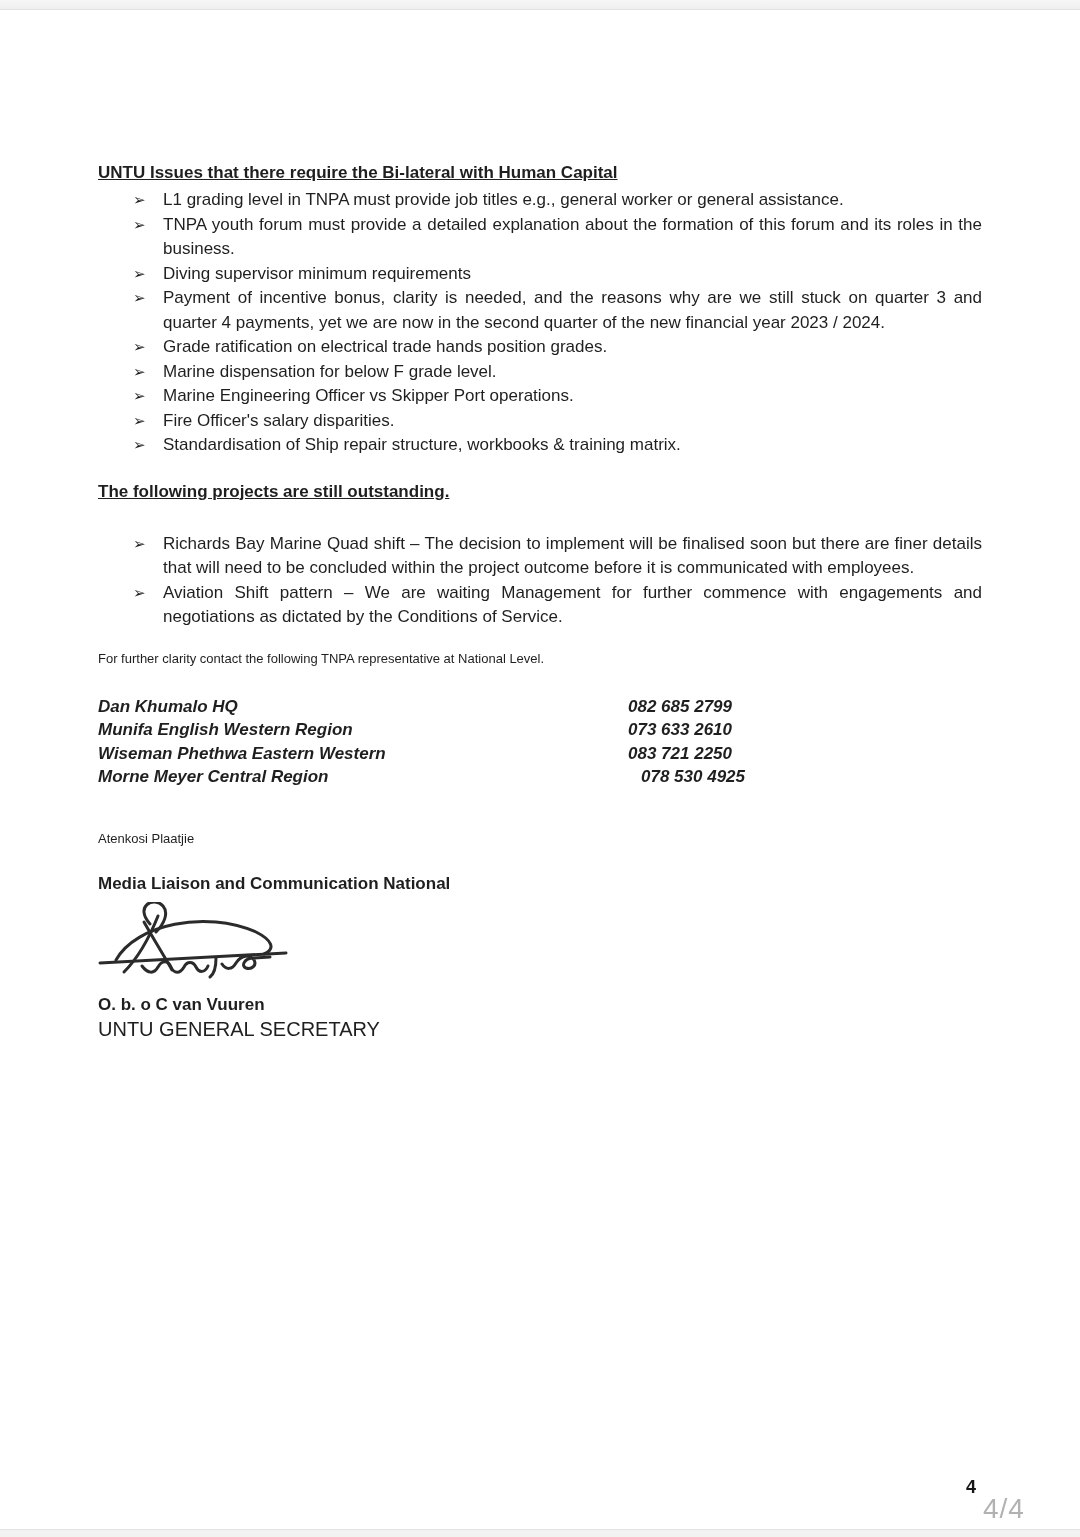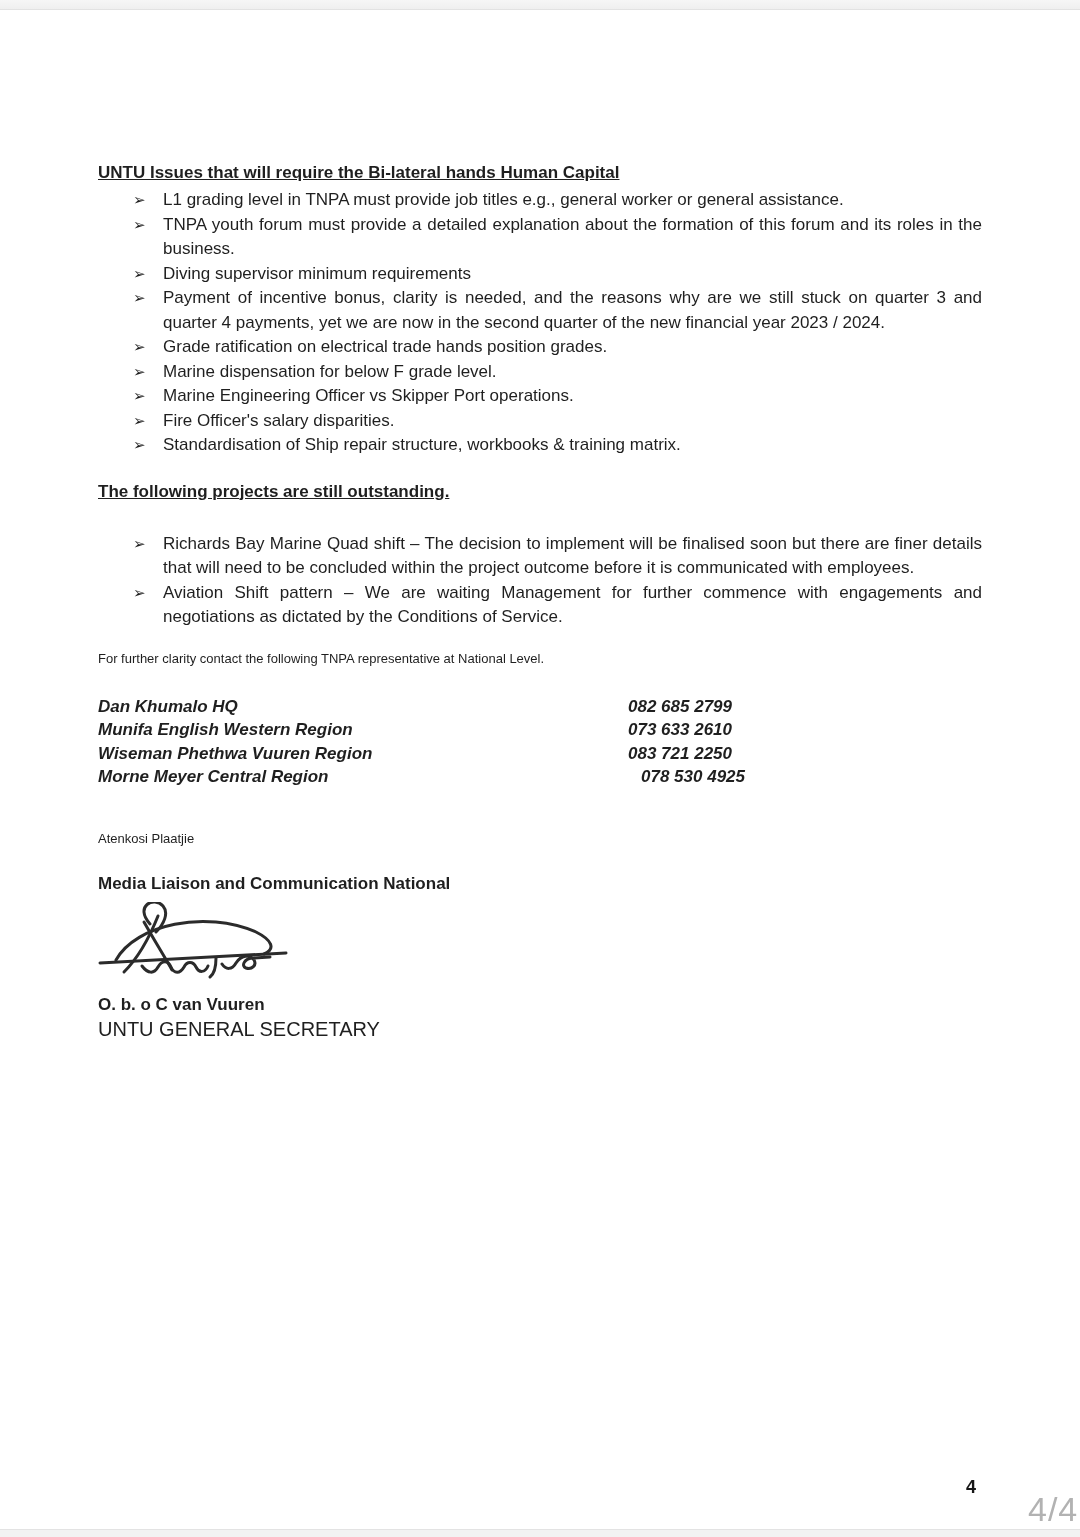--- a/index.html
+++ b/index.html
@@ -108,37 +108,37 @@
   .page-number {
     position: absolute;
     left: 966px; top: 1477px;
     font-size: 18px;
     font-weight: 700;
     line-height: 20px;
     color: #161616;
   }
   .viewer-page-indicator {
     position: absolute;
-    left: 1028px; top: 1492px;
-    font-size: 34px;
+    left: 983px; top: 1492px;
+    font-size: 28px;
     line-height: 34px;
     color: #b2b2b2;
     letter-spacing: 1px;
   }
 </style>
 </head>
 <body>
 
 <div class="page">
 
   <div class="edge-strip-top"></div>
 
   <div class="content">
 
-    <h1 class="sec-heading first">UNTU Issues that will require the Bi-lateral hands Human Capital</h1>
+    <h1 class="sec-heading first">UNTU Issues that there require the Bi-lateral with Human Capital</h1>
 
     <ul class="bullet-list">
       <li><span class="bullet">➢</span><span>L1 grading level in TNPA must provide job titles e.g., general worker or general assistance.</span></li>
       <li><span class="bullet">➢</span><span>TNPA youth forum must provide a detailed explanation about the formation of this forum and its roles in the business.</span></li>
       <li><span class="bullet">➢</span><span>Diving supervisor minimum requirements</span></li>
       <li><span class="bullet">➢</span><span>Payment of incentive bonus, clarity is needed, and the reasons why are we still stuck on quarter 3 and quarter 4 payments, yet we are now in the second quarter of the new financial year 2023 / 2024.</span></li>
       <li><span class="bullet">➢</span><span>Grade ratification on electrical trade hands position grades.</span></li>
       <li><span class="bullet">➢</span><span>Marine dispensation for below F grade level.</span></li>
       <li><span class="bullet">➢</span><span>Marine Engineering Officer vs Skipper Port operations.</span></li>
       <li><span class="bullet">➢</span><span>Fire Officer's salary disparities.</span></li>
@@ -157,21 +157,21 @@
     <div class="contacts">
       <div class="contact-row">
         <span class="contact-name">Dan Khumalo HQ</span>
         <span class="contact-phone">082 685 2799</span>
       </div>
       <div class="contact-row">
         <span class="contact-name">Munifa English Western Region</span>
         <span class="contact-phone">073 633 2610</span>
       </div>
       <div class="contact-row">
-        <span class="contact-name">Wiseman Phethwa Vuuren Region</span>
+        <span class="contact-name">Wiseman Phethwa Eastern Western</span>
         <span class="contact-phone">083 721 2250</span>
       </div>
       <div class="contact-row">
         <span class="contact-name">Morne Meyer Central Region</span>
         <span class="contact-phone">078 530 4925</span>
       </div>
     </div>
 
     <div class="signatory-name">Atenkosi Plaatjie</div>
 

